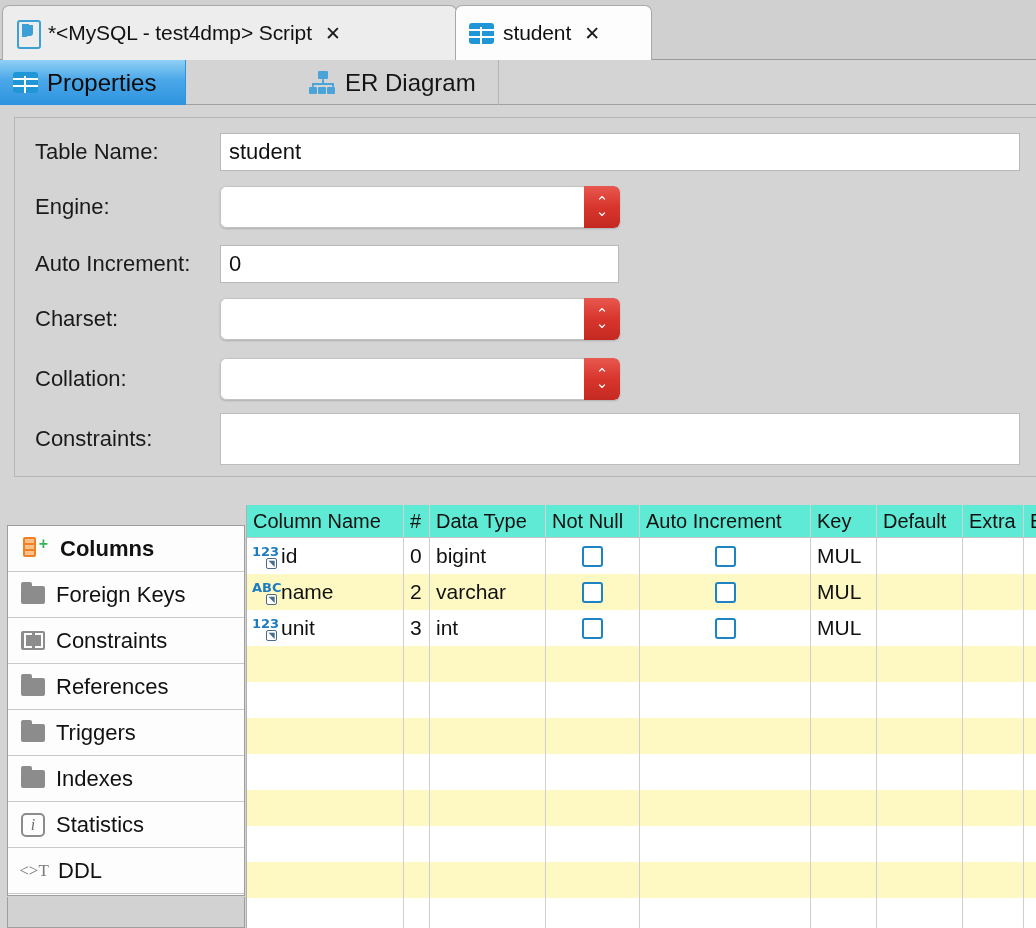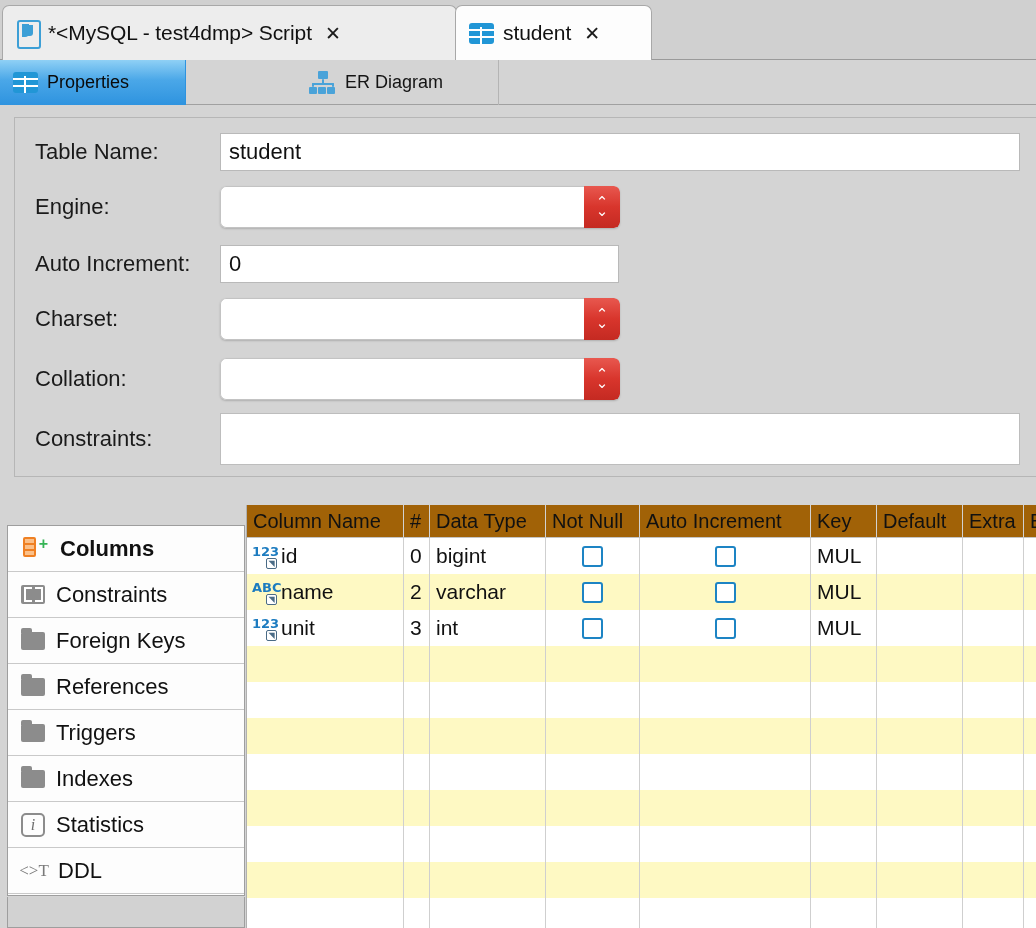--- a/index.html
+++ b/index.html
@@ -70,21 +70,21 @@
   
   .subbar {
     position: absolute; left: 0; top: 60px; width: 1036px; height: 45px;
     background: #d4d4d4;
     border-bottom: 1px solid #a0a0a0;
   }
   .stab {
     position: absolute; top: 0; height: 45px;
     display: flex; align-items: center; gap: 9px;
     padding: 0 13px;
-    font-size: 18px; color: #141414;
+    font-size: 24px; color: #141414;
     border-right: 1px solid #b4b4b4;
     white-space: nowrap;
   }
   .stab.active {
     background: linear-gradient(to bottom, #8fd0f5 0%, #4aa7e8 45%, #2e93df 100%);
     color: #0a0a0a;
     border-right: 1px solid #2e93df;
   }
 
   .ico-data { width: 26px; height: 22px; flex: none; position: relative; }
@@ -215,21 +215,21 @@
   
   .grid {
     position: absolute; left: 246px; top: 505px;
     width: 790px; height: 423px;
     background: #fff;
     border-left: 1px solid #b0b0b0;
     overflow: hidden;
   }
   .ghead {
     display: flex; height: 33px;
-    background: #a16207;
+    background: #5eead4;
     border-bottom: 1px solid #c4c4c4;
   }
   .gh {
     font-size: 20px; color: #111;
     display: flex; align-items: center;
     padding: 0 6px;
     border-right: 1px solid #d2d2d2;
     white-space: nowrap; overflow: hidden; flex: none;
   }
   .grow { display: flex; height: 36px; }
@@ -349,26 +349,26 @@
 
 <div class="sidebar">
   <div class="sbitem selected">
     <span class="ico-columns">
       <span class="bar"></span>
         <span class="plus">+</span>
     </span>
     <span>Columns</span>
   </div>
   <div class="sbitem">
+    <span class="ico-folder"></span>
+    <span>Foreign Keys</span>
+  </div>
+  <div class="sbitem">
     <span class="ico-constraints"></span>
     <span>Constraints</span>
-  </div>
-  <div class="sbitem">
-    <span class="ico-folder"></span>
-    <span>Foreign Keys</span>
   </div>
   <div class="sbitem">
     <span class="ico-folder"></span>
     <span>References</span>
   </div>
   <div class="sbitem">
     <span class="ico-folder"></span>
     <span>Triggers</span>
   </div>
   <div class="sbitem">

